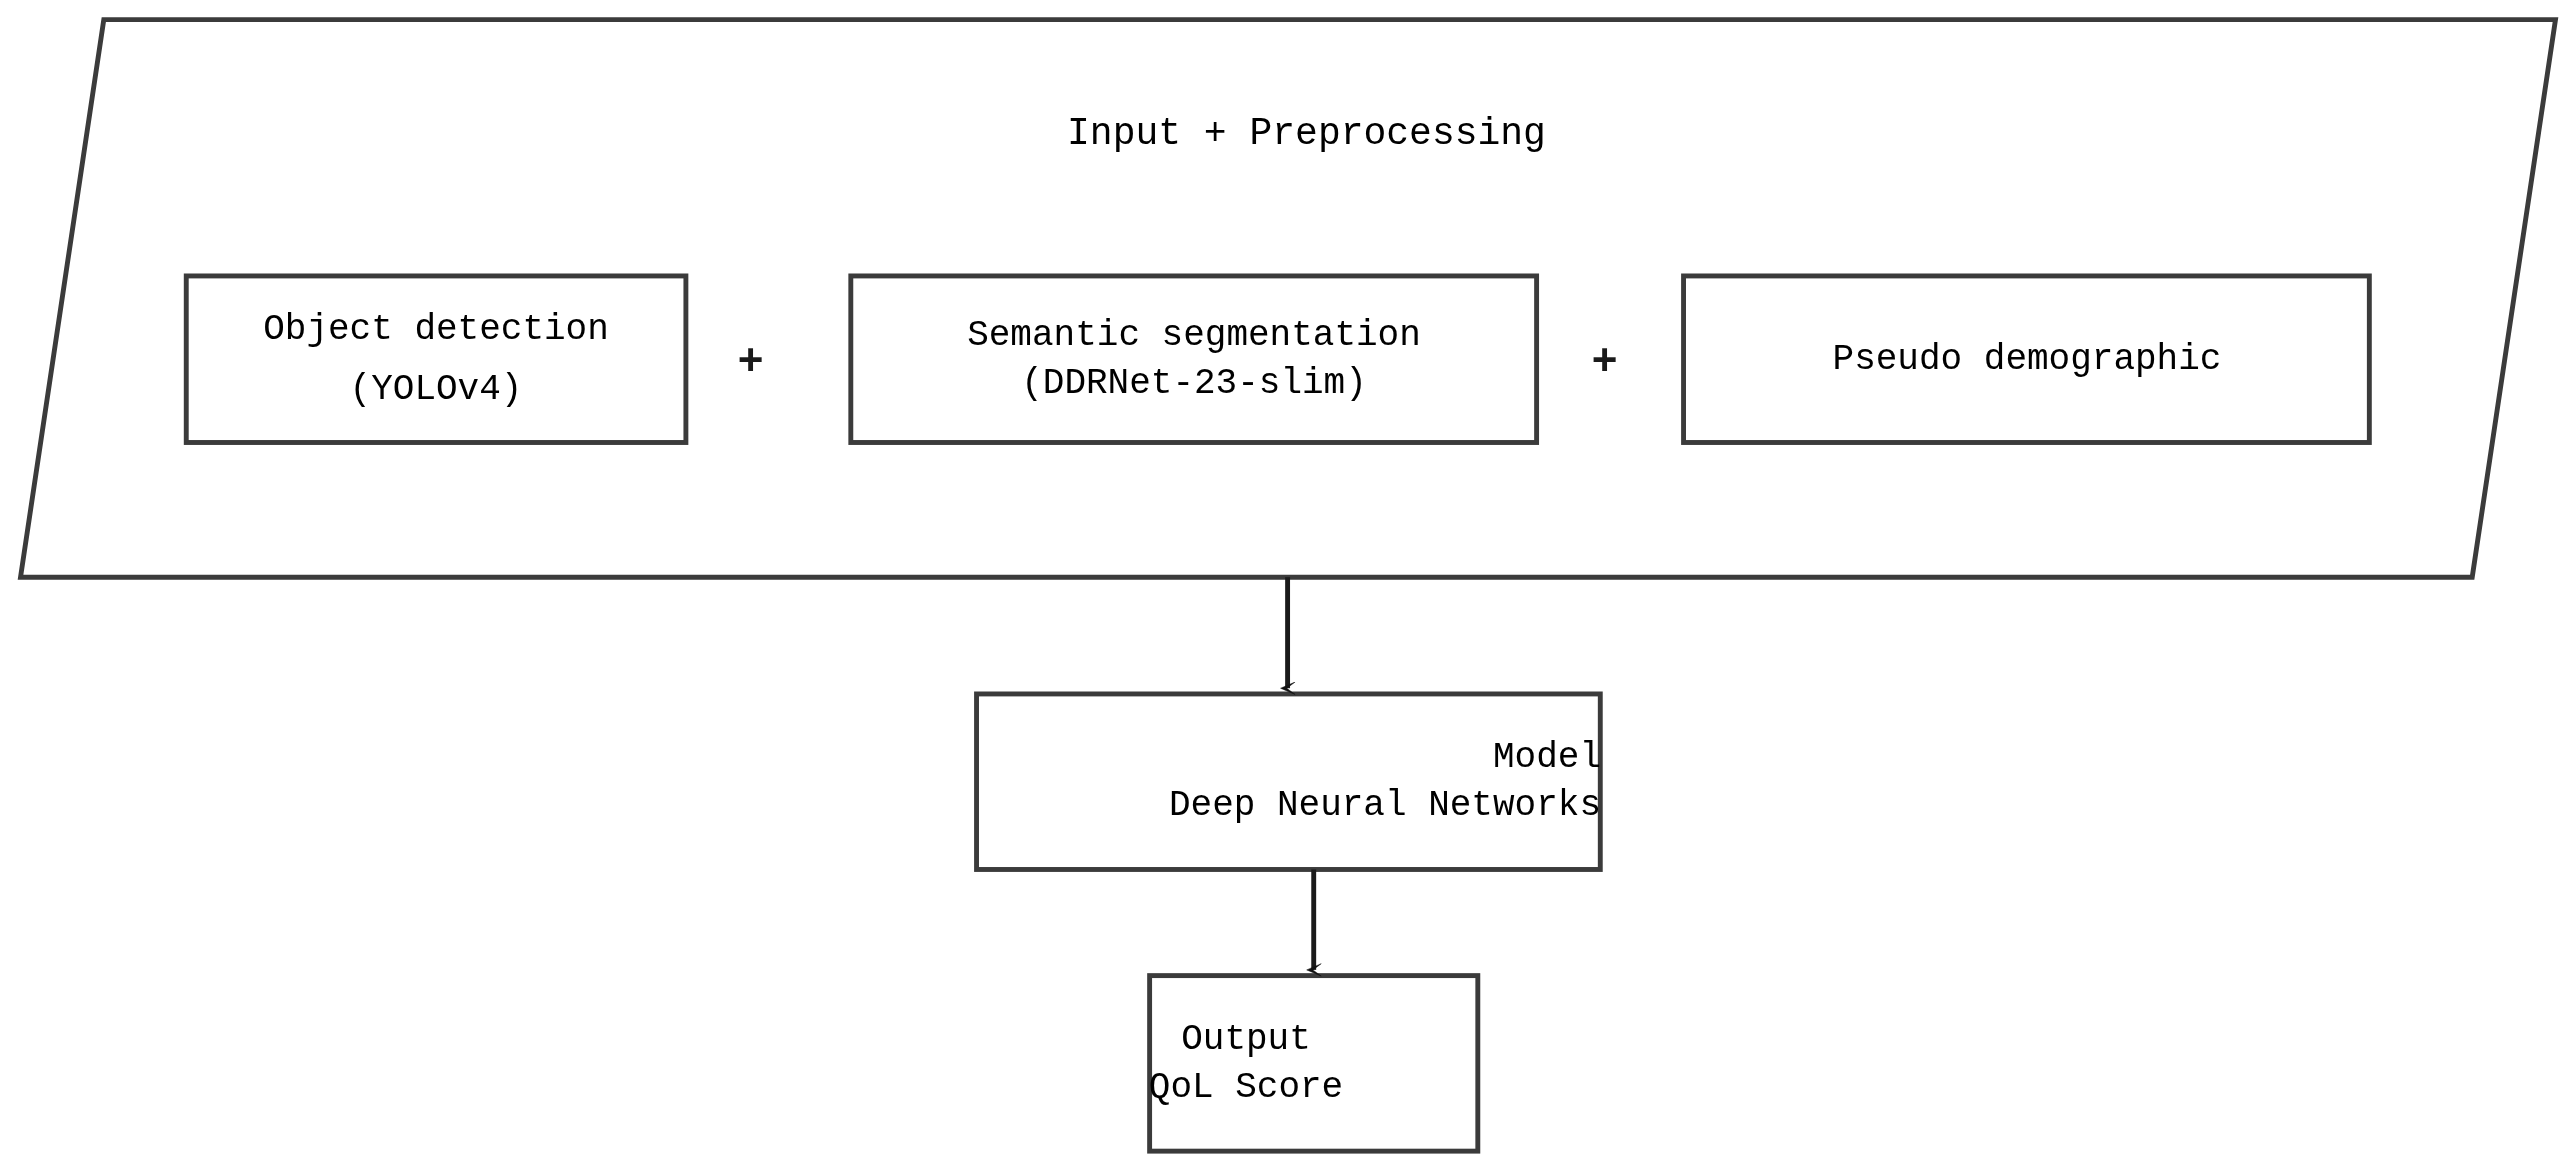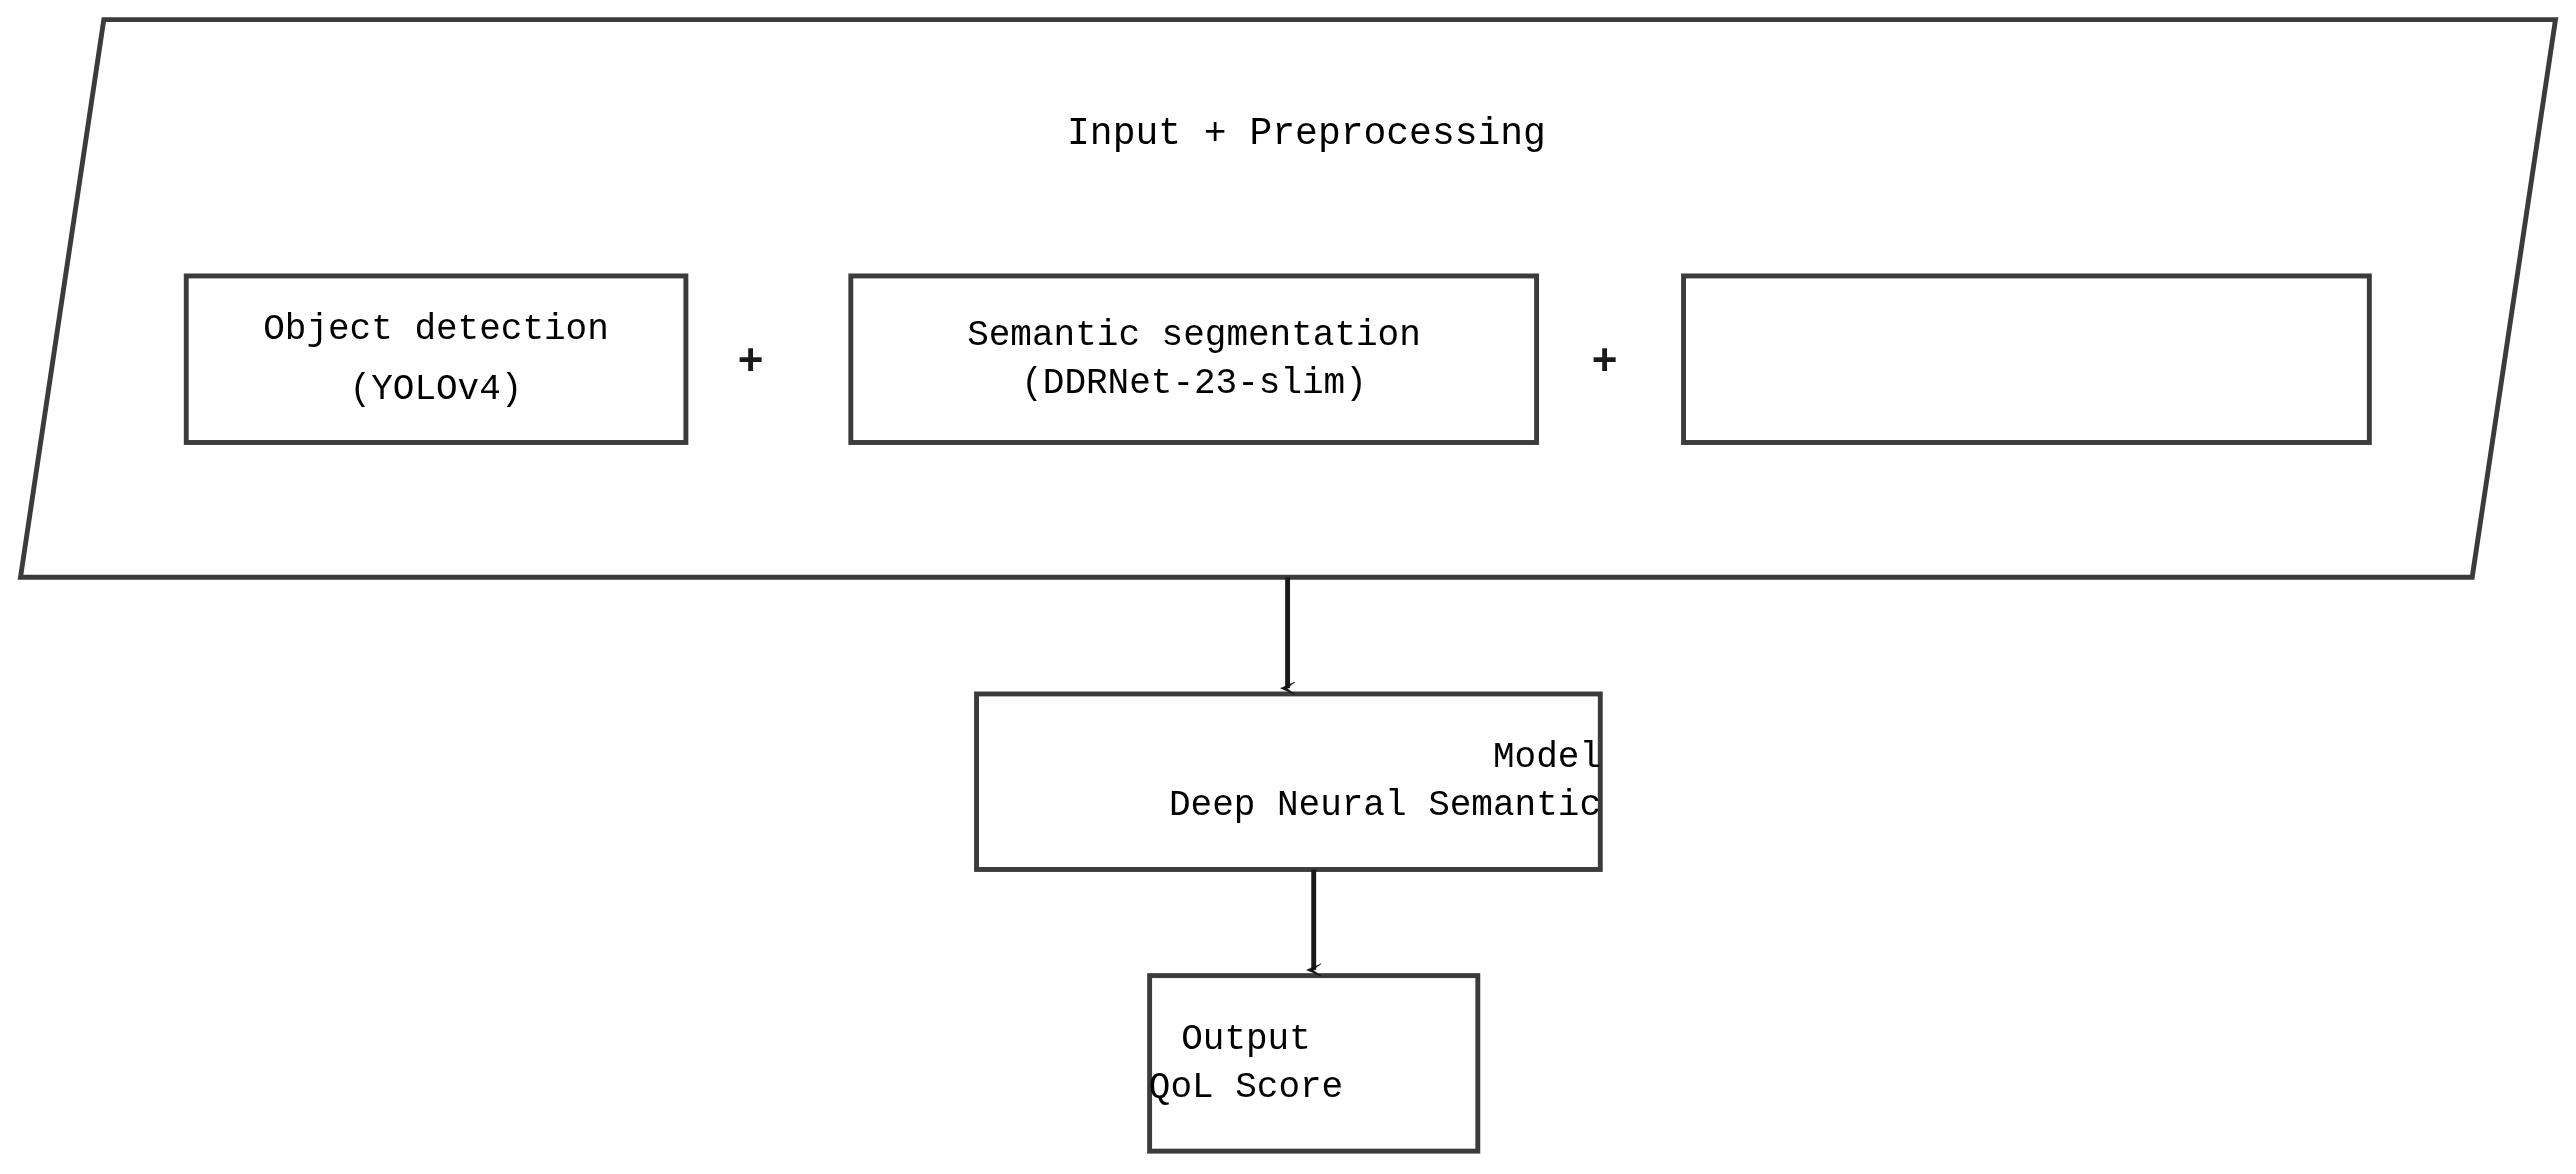--- a/index.html
+++ b/index.html
@@ -153,24 +153,27 @@
   <div class="node-label" id="box-object-detection-label">
     <span class="line">Object detection</span>
     <span class="line">(YOLOv4)</span>
   </div>
 
   <div class="node-label" id="box-semantic-segmentation-label">
     <span class="line">Semantic segmentation</span>
     <span class="line">(DDRNet-23-slim)</span>
   </div>
 
+  <div class="node-label" id="box-pseudo-demographic-label">
+    <span class="line">Pseudo demographic</span>
+  </div>
 
   <div class="node-label" id="box-model-label">
     <span class="line">Model</span>
-    <span class="line">Deep Neural Semantic</span>
+    <span class="line">Deep Neural Networks</span>
   </div>
 
   <div class="node-label" id="box-output-label">
     <span class="line">Output</span>
     <span class="line">QoL Score</span>
   </div>
 
 </div>
 
 

